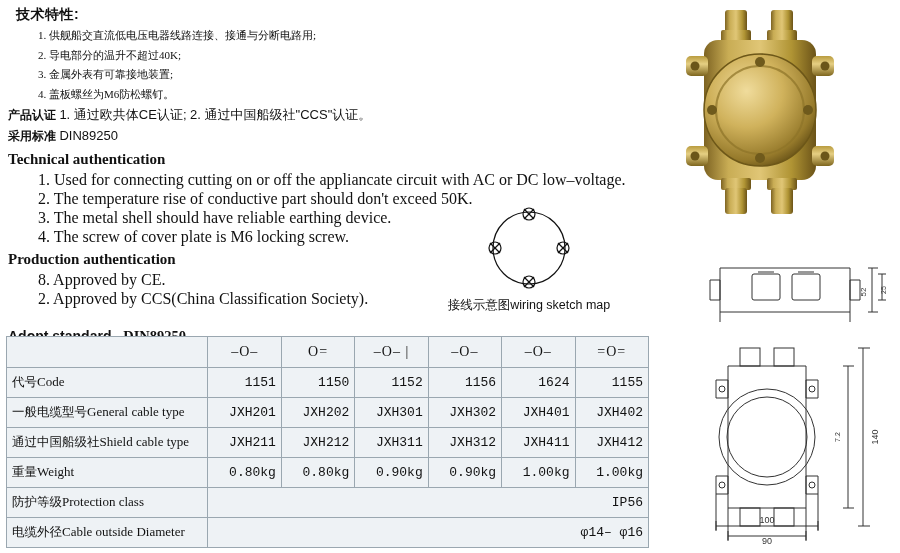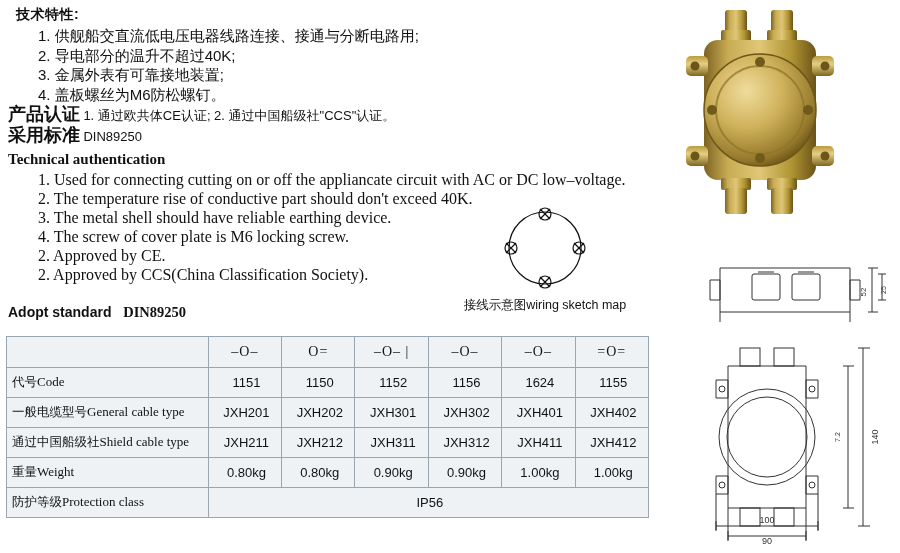--- a/index.html
+++ b/index.html
@@ -42,33 +42,33 @@
     list-style: none;
   }
   .list li {
     font-size: 16px;
     line-height: 19px;
     padding-left: 30px;
     text-indent: 0;
     white-space: nowrap;
   }
   .list.cn li {
-    font-family: Liberation Sans, sans-serif;
-    font-size: 15px;
+    font-family: Liberation Serif, serif;
+    font-size: 11px;
     line-height: 19.5px;
   }
   .inline-row {
     font-size: 13.5px;
     line-height: 19px;
     margin-top: 1px;
   }
   .inline-row .lbl {
     font-family: "Liberation Sans", sans-serif;
     font-weight: bold;
-    font-size: 18px;
+    font-size: 12px;
   }
   .inline-row .val {
     font-family: "Liberation Sans", sans-serif;
     font-size: 13px;
   }
   .adopt-row {
     margin-top: 20px;
     font-size: 15px;
   }
   .adopt-row .lbl {
@@ -79,21 +79,21 @@
   .adopt-row .val {
     font-family: "Liberation Serif", serif;
     font-size: 14.5px;
     font-weight: bold;
     margin-left: 8px;
   }
 
   
   .wiring {
     position: absolute;
-    left: 440px;
+    left: 424px;
     top: 200px;
     width: 210px;
     text-align: center;
   }
   .wiring-caption {
     font-family: "Liberation Sans", sans-serif;
     font-size: 12.5px;
     margin-top: 2px;
     color: #111;
   }
@@ -120,23 +120,23 @@
     font-family: "Liberation Sans", sans-serif;
     font-size: 12.5px;
     white-space: nowrap;
   }
   .spec-table td.label .en {
     font-family: "Liberation Serif", serif;
     font-size: 13px;
   }
   .spec-table td.val {
     width: 73px;
-    font-family: Liberation Sans, sans-serif;
+    font-family: Liberation Mono, monospace;
     font-size: 13px;
-    text-align: center;
+    text-align: right;
     padding-left: 8px;
   }
   .spec-table tr.head td {
     height: 30px;
     text-align: center;
     font-family: "Liberation Serif", serif;
     font-size: 14px;
     letter-spacing: 1px;
     padding: 0;
   }
@@ -190,27 +190,28 @@
   </div>
 
   <div class="inline-row">
     <span class="lbl">采用标准</span>
     <span class="val">DIN89250</span>
   </div>
 
   <div class="heading-en">Technical authentication</div>
   <ul class="list">
     <li>1. Used for connecting cutting on or off the appliancate circuit with AC or DC low–voltage.</li>
-    <li>2. The temperature rise of conductive part should don't exceed 40K.</li>
+    <li>2. The temperature rise of conductive part should don't exceed 50K.</li>
     <li>3. The metal shell should have reliable earthing device.</li>
     <li>4. The screw of cover plate is M6 locking screw.</li>
   </ul>
 
+  <div class="heading-en">Production authentication</div>
   <ul class="list">
-    <li>2. Approved by CE.</li>
+    <li>8. Approved by CE.</li>
     <li>2. Approved by CCS(China Classification Society).</li>
   </ul>
 
   <div class="adopt-row">
     <span class="lbl">Adopt standard</span>
     <span class="val">DIN89250</span>
   </div>
 </div>
 
 <div class="wiring">
@@ -297,20 +298,26 @@
     <td class="val">1.00kg</td>
   </tr>
 
   <tr>
     <td class="label">
       <span>防护等级</span><span class="en">Protection class</span>
     </td>
     <td class="val" colspan="6">IP56</td>
   </tr>
 
+  <tr>
+    <td class="label">
+      <span>电缆外径</span><span class="en">Cable outside Diameter</span>
+    </td>
+    <td class="val" colspan="6">φ14– φ16</td>
+  </tr>
 </tbody>
   </table>
 
 <div class="photo">
   <svg width="228" height="228" viewBox="0 0 228 228">
     <defs>
       <linearGradient id="brassV" x1="0" y1="0" x2="1" y2="0">
         <stop offset="0%" stop-color="#7d6322"></stop>
         <stop offset="22%" stop-color="#c9ad55"></stop>
         <stop offset="50%" stop-color="#e0c676"></stop>

